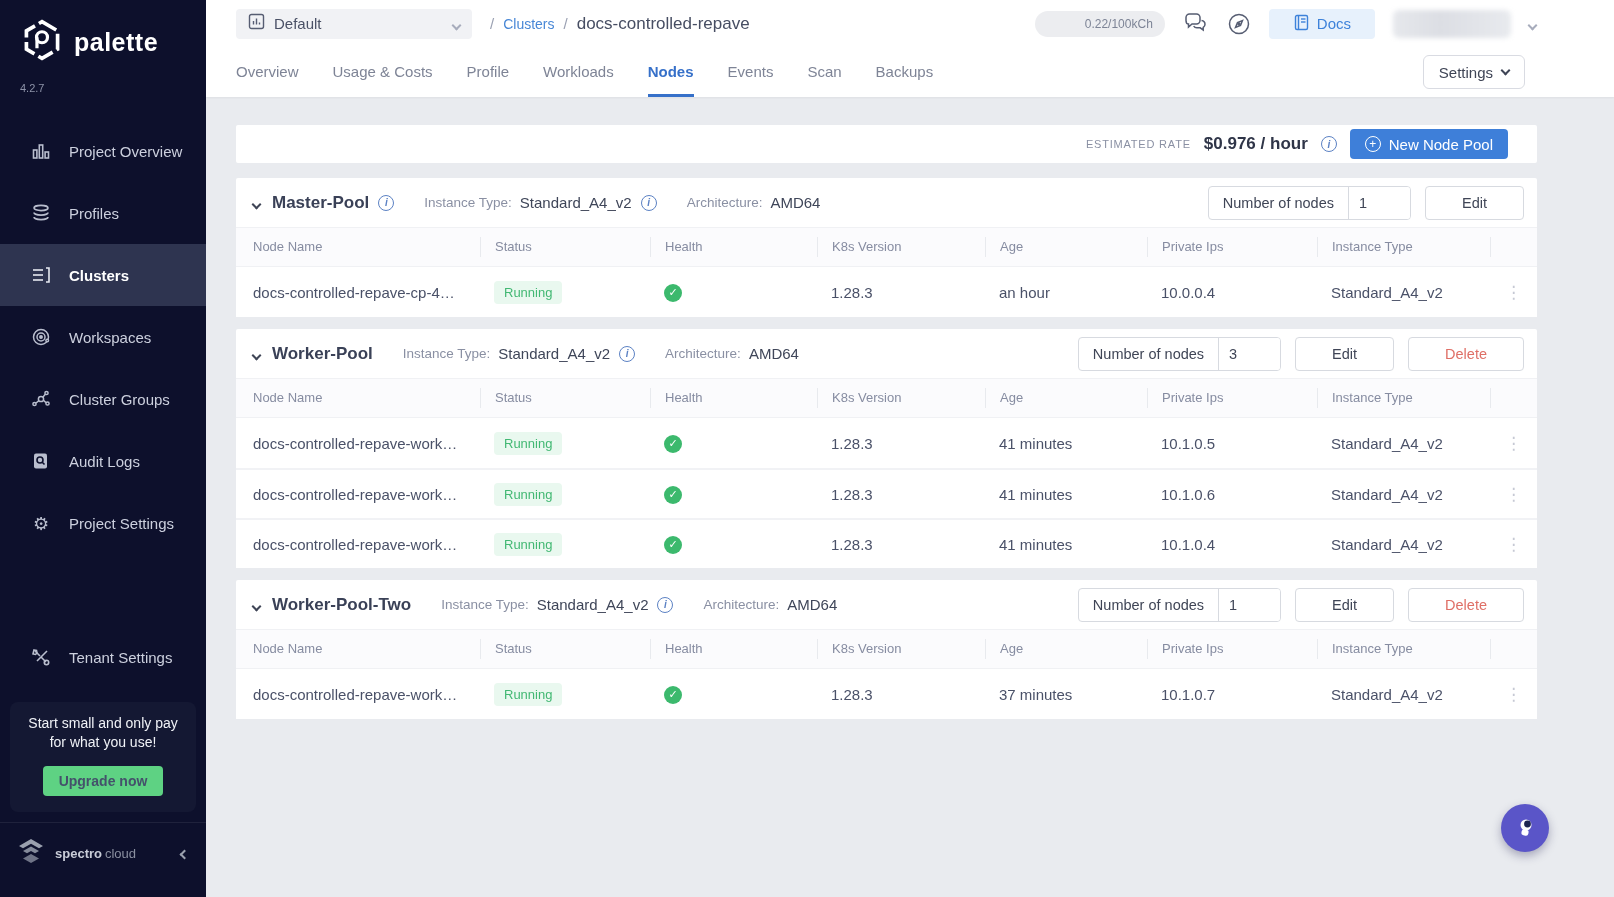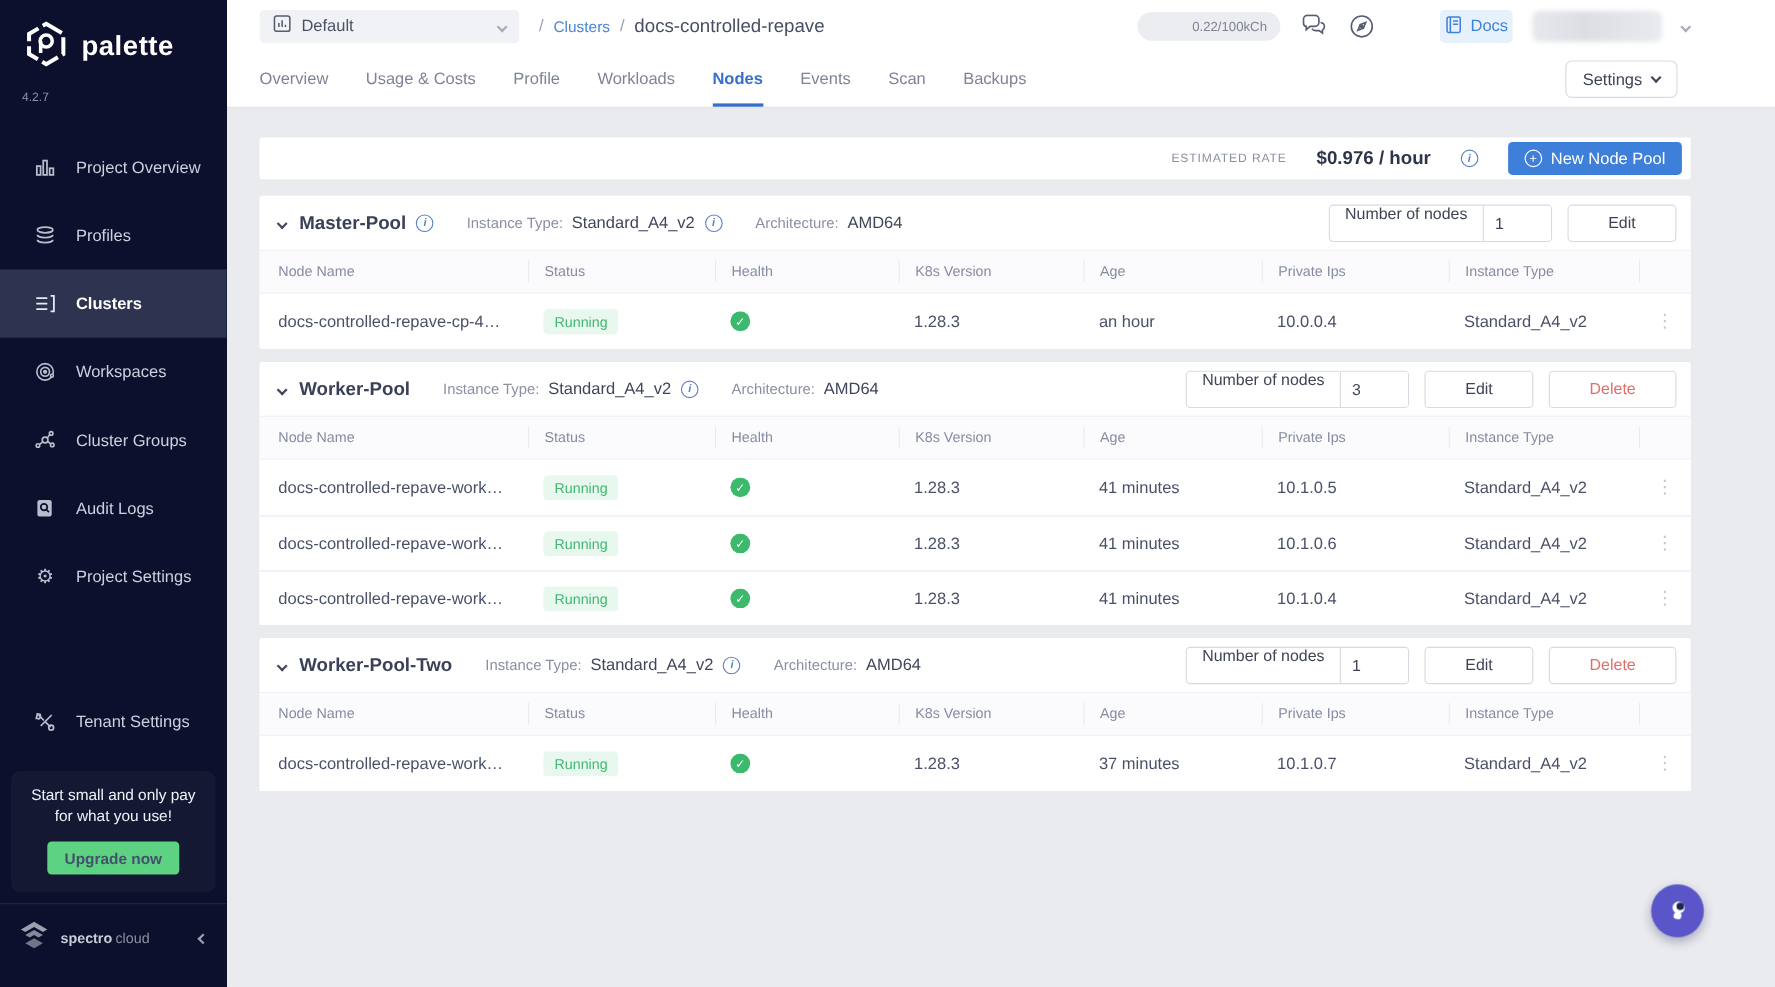--- a/index.html
+++ b/index.html
@@ -31,51 +31,51 @@
   .hdr-row1 { height:47px; display:flex; align-items:center; padding:0 78px 0 30px; gap:18px; }
   .proj-select { width:236px; height:30px; background:#f1f2f5; border-radius:4px; display:flex; align-items:center; gap:9px; padding:0 12px; cursor:pointer;text-align:right; }
   .proj-select-label { font-size:15px; color:#4a5166; }
   .proj-chev { margin-left:auto; color:#a7acbc; }
   .breadcrumb { display:flex; align-items:center; gap:9px; }
   .bc-sep { color:#9aa0b2; font-size:15px; }
   .bc-link { color:#4887d6; font-size:14px; cursor:pointer; }
   .bc-current { color:#474e63; font-size:17px; font-weight:500; }
   .usage-pill { margin-left:auto; width:130px; height:26px; border-radius:13px; background:#ecedf0; display:flex; align-items:center; justify-content:flex-end; padding-right:12px; font-size:12px; color:#7d8496; }
   .hdr-icon { color:#565d72; display:inline-flex; cursor:pointer; }
-  .docs-btn { height:30px; background:#e7f1fc; border:none; border-radius:4px; display:flex; align-items:center; gap:7px; padding:0 4px; cursor:pointer; font-family:inherit;margin-left:41px; }
+  .docs-btn { height:30px; background:#e7f1fc; border:none; border-radius:4px; display:flex; align-items:center; gap:7px; padding:0 24px; cursor:pointer; font-family:inherit; }
   .docs-label { color:#3d82da; font-size:15px; font-weight:500; }
   .user-blob { width:118px; height:28px; border-radius:6px; background:linear-gradient(90deg,#e6e8ec,#dcdee4 40%,#e8eaee); filter:blur(2.5px); cursor:pointer; }
   .user-chev { color:#a7acbc; cursor:pointer; }
 
   .hdr-row2 { height:50px; display:flex; align-items:stretch; padding:0 89px 0 30px; position:relative; }
   .tabs { display:flex; gap:34px; }
   .tab { display:flex; align-items:center; font-size:15px; color:#7e8496; cursor:pointer; border-bottom:3px solid transparent; padding-top:2px; }
   .tab.active { color:#3670c9; font-weight:bold; border-bottom-color:#3670c9; }
   .settings-btn { position:absolute; right:89px; top:8px; height:34px; background:#fff; border:1px solid #d9dbe2; border-radius:6px; display:flex; align-items:center; gap:9px; padding:0 15px; font-size:15px; color:#3f4556; cursor:pointer; font-family:inherit; }
   .settings-btn .chev { color:#3f4556; }
 
   
   .main { margin-left:206px; padding:97px 77px 40px 30px; }
-  .rate-bar { margin-top:28px; height:38px; background:#fff; border-radius:2px; display:flex; align-items:center; justify-content:flex-end; gap:27px; padding-right:8px; width:1301px; }
+  .rate-bar { margin-top:28px; height:38px; background:#fff; border-radius:2px; display:flex; align-items:center; justify-content:flex-end; gap:13px; padding-right:29px; width:1301px; }
   .rate-label { font-size:11px; letter-spacing:.8px; color:#8a90a3; font-weight:500; }
   .rate-value { font-size:17px; font-weight:600; color:#2f3548; }
   .info-icon { width:16px; height:16px; border:1.3px solid #5c82c4; border-radius:50%; color:#5c82c4; font-size:10px; font-weight:600; font-style:italic; display:inline-flex; align-items:center; justify-content:center; flex:none; }
   .new-pool-btn { height:30px; background:#3e7fd9; border:none; border-radius:4px; color:#fff; font-size:15px; display:flex; align-items:center; gap:8px; padding:0 15px; cursor:pointer; font-family:inherit; }
   .plus-icon { width:16px; height:16px; border:1.5px solid #fff; border-radius:50%; display:inline-flex; align-items:center; justify-content:center; font-size:12px; line-height:1; }
 
   .pool-card { width:1301px; background:#fff; border-radius:2px; margin-top:12px; }
   .pool-card.first { margin-top:15px; }
   .pool-head { height:49px; display:flex; align-items:center; padding:0 13px 0 17px; }
   .pool-chev { color:#3f4556; margin-right:12px; cursor:pointer; }
   .pool-name { font-size:17px; font-weight:600; color:#3a4157; }
   .pool-head .info-icon { margin-left:9px; }
   .meta-label { font-size:13.5px; color:#8a90a3; margin-left:30px; }
   .meta-value { font-size:15px; color:#3f4659; margin-left:8px; }
   .pool-ctrls { margin-left:auto; display:flex; align-items:center; gap:14px; }
-  .nodes-box { display:flex; border:1px solid #d7dae0; border-radius:4px; height:34px; overflow:hidden; }
+  .nodes-box { display:flex; align-items:center; border:1px solid #d7dae0; border-radius:4px; height:34px; overflow:hidden; }
   .nodes-label { font-size:14.5px; color:#3f4556; padding:0 14px; }
   .nodes-input { width:62px; height:34px; border:none; border-left:1px solid #d7dae0; padding-left:10px; font-size:14.5px; color:#3f4556; font-family:inherit; outline:none; }
   .btn { height:34px; background:#fff; border:1px solid #d7dae0; border-radius:4px; padding:0 36px; font-size:14.5px; color:#3f4556; cursor:pointer; font-family:inherit; }
   .btn.danger { color:#df6f66; }
 
   .grid-row { display:grid; grid-template-columns:244px 170px 167px 168px 162px 170px 173px 47px; align-items:center; }
   .thead { height:40px; background:#fbfbfd; border-top:1px solid #f0f1f4; border-bottom:1px solid #f0f1f4; }
   .th { font-size:13px; color:#868ca1; padding-left:14px; height:20px; line-height:20px; border-left:1px solid #e8eaee; }
   .th:first-child { padding-left:17px; border-left:none; }
   .trow { height:50px; background:#fff; }

